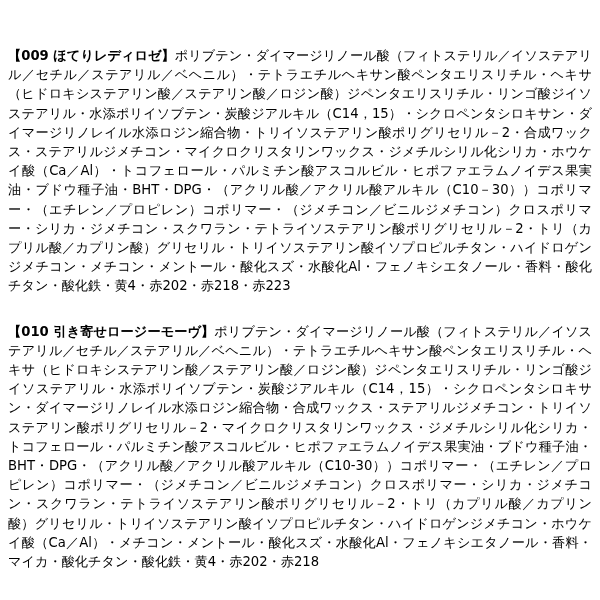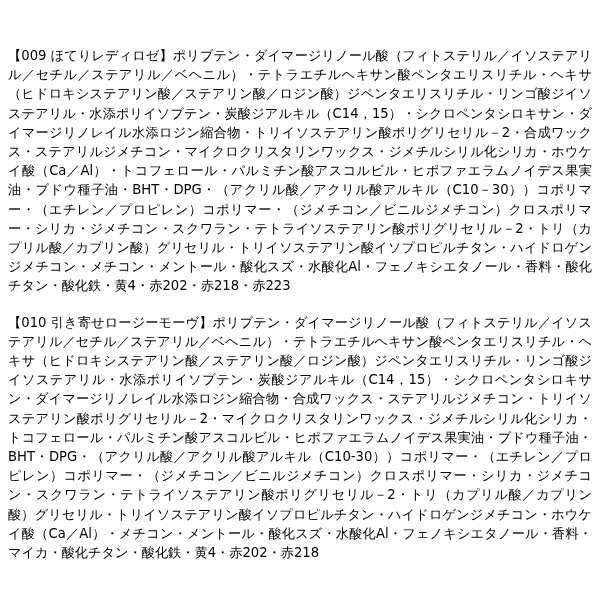--- a/index.html
+++ b/index.html
@@ -24,24 +24,24 @@
   .entry {
     font-size: 13.2px;
     line-height: 19.2px;
     text-align: justify;
     text-justify: inter-character;
     letter-spacing: 0px;
     word-break: break-all;
     color: #000000;
   }
   .entry + .entry {
-    margin-top: 17px;
+    margin-top: 26px;
   }
   .entry .title {
-    font-weight: normal;
+    font-weight: bold;
   }
 </style>
 </head>
 <body>
 
 <div class="page">
 
   <div class="entry">
     <span class="title">【009 ほてりレディロゼ】</span><span class="body">ポリブテン・ダイマージリノール酸（フィトステリル／イソステアリル／セチル／ステアリル／ベヘニル）・テトラエチルヘキサン酸ペンタエリスリチル・ヘキサ（ヒドロキシステアリン酸／ステアリン酸／ロジン酸）ジペンタエリスリチル・リンゴ酸ジイソステアリル・水添ポリイソブテン・炭酸ジアルキル（C14，15）・シクロペンタシロキサン・ダイマージリノレイル水添ロジン縮合物・トリイソステアリン酸ポリグリセリル－2・合成ワックス・ステアリルジメチコン・マイクロクリスタリンワックス・ジメチルシリル化シリカ・ホウケイ酸（Ca／Al）・トコフェロール・パルミチン酸アスコルビル・ヒポファエラムノイデス果実油・ブドウ種子油・BHT・DPG・（アクリル酸／アクリル酸アルキル（C10－30））コポリマー・（エチレン／プロピレン）コポリマー・（ジメチコン／ビニルジメチコン）クロスポリマー・シリカ・ジメチコン・スクワラン・テトライソステアリン酸ポリグリセリル－2・トリ（カプリル酸／カプリン酸）グリセリル・トリイソステアリン酸イソプロピルチタン・ハイドロゲンジメチコン・メチコン・メントール・酸化スズ・水酸化Al・フェノキシエタノール・香料・酸化チタン・酸化鉄・黄4・赤202・赤218・赤223</span>
   </div>

